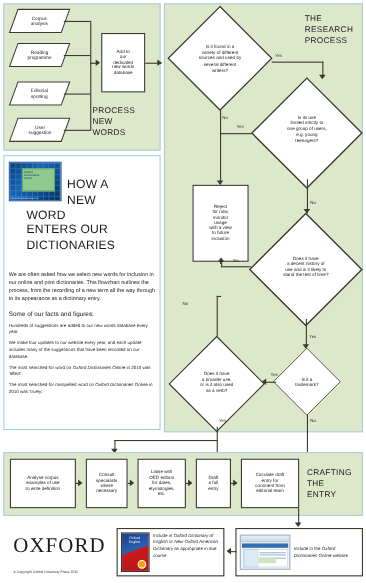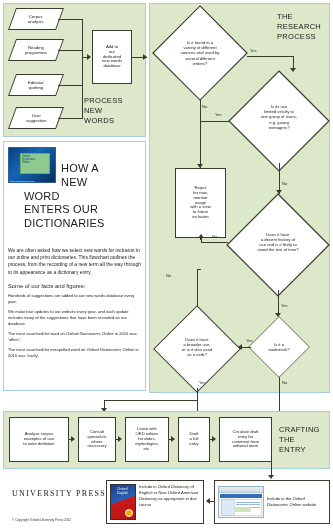--- a/index.html
+++ b/index.html
@@ -350,15 +350,15 @@
     <div class="bt" style="white-space:pre-line">Oxford
 English</div>
     <div class="seal"></div>
   </div>
   <div class="btxt">
     <span>Include in </span><i>Oxford Dictionary of English</i><span> or </span><i>New Oxford American Dictionary</i><span> as appropriate in due course</span>
   </div>
 </div>
 
 <div class="oup" style="left:12px;top:487px;">
-  <div class="o2">UNIVERSITY PRESS</div>
+  <div class="o1">OXFORD</div>
 </div>
 <div class="copy" style="left:12px;top:518px;">© Copyright Oxford University Press 2011</div>
 
 </body></html>

